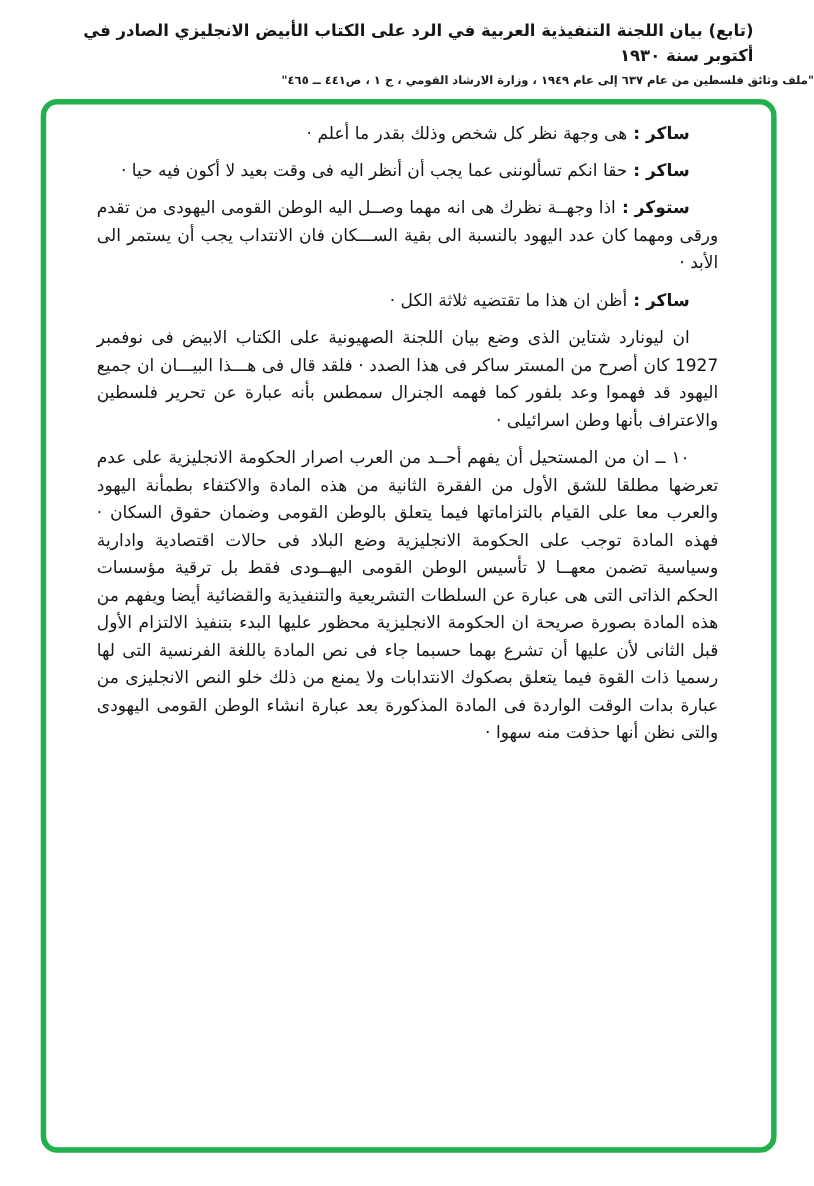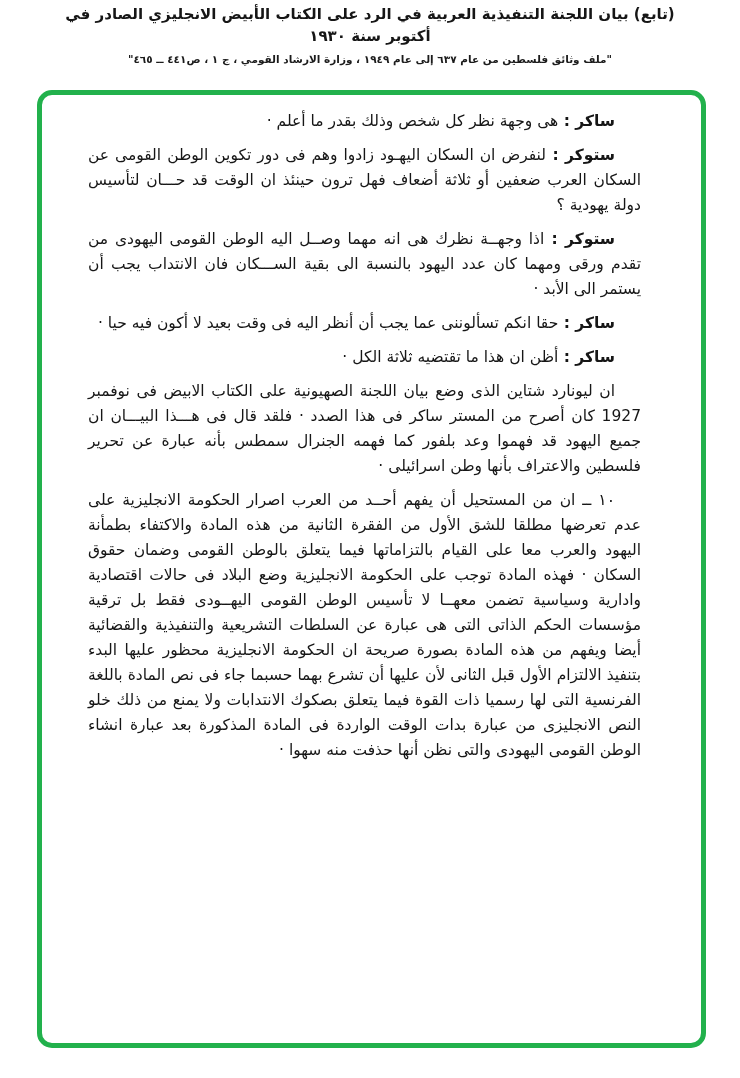--- a/index.html
+++ b/index.html
@@ -11,22 +11,21 @@
     position: relative;
     width: 740px;
     height: 1078px;
     background: #ffffff;
     overflow: hidden;
     font-family: "DejaVu Sans", "DejaVu Serif", serif;
     color: #161616;
   }
   .header {
     direction: rtl;
-    text-align: center;
-    padding-top: 3px;
+    padding-top: 17px;
   }
   .title {
     font-size: 15px;
     font-weight: bold;
     letter-spacing: 0.2px;
     line-height: 22px;
     padding: 0 55px;
   }
   .citation {
     font-size: 10.5px;
@@ -44,21 +43,21 @@
     border: 5px solid var(--frame-border, #22b14c);
     border-radius: 15px;
     background: #ffffff;
     overflow: hidden;
   }
   .doc-body {
     direction: rtl;
     padding: 14px 48px 0 46px;
   }
   .para {
-    margin: 0 12px 9px 0;
+    margin: 0 0 9px 0;
     font-size: 15.5px;
     line-height: 25px;
     text-align: justify;
     text-indent: 26px;
   }
   .para b.speaker {
     font-weight: bold;
   }
 </style>
 </head>
@@ -66,21 +65,20 @@
 
 <div class="page">
   <div class="header">
     <div class="title">(تابع) بيان اللجنة التنفيذية العربية في الرد على الكتاب الأبيض الانجليزي الصادر في أكتوبر سنة ١٩٣٠</div>
     <div class="citation">"ملف وثائق فلسطين من عام ٦٣٧ إلى عام ١٩٤٩ ، وزارة الارشاد القومي ، ج ١ ، ص٤٤١ ــ ٤٦٥"</div>
   </div>
 
   <div class="frame">
     <div class="doc-body">
         <p class="para"><b class="speaker">ساكر : </b><span>هى وجهة نظر كل شخص وذلك بقدر ما أعلم ·</span></p>
-        <p class="para"><b class="speaker">ستوكر : </b><span>لنفرض ان السكان اليهـود زادوا وهم فى دور تكوين الوطن القومى عن السكان العرب ضعفين أو ثلاثة أضعاف فهل ترون حينئذ ان الوقت قد حـــان لتأسيس دولة يهودية ؟</span></p>
+        <p class="para"><b class="speaker">ساكر : </b><span>حقا انكم تسألوننى عما يجب أن أنظر اليه فى وقت بعيد لا أكون فيه حيا ·</span></p>
         <p class="para"><b class="speaker">ستوكر : </b><span>اذا وجهــة نظرك هى انه مهما وصــل اليه الوطن القومى اليهودى من تقدم ورقى ومهما كان عدد اليهود بالنسبة الى بقية الســـكان فان الانتداب يجب أن يستمر الى الأبد ·</span></p>
-        <p class="para"><b class="speaker">ساكر : </b><span>حقا انكم تسألوننى عما يجب أن أنظر اليه فى وقت بعيد لا أكون فيه حيا ·</span></p>
         <p class="para"><b class="speaker">ساكر : </b><span>أظن ان هذا ما تقتضيه ثلاثة الكل ·</span></p>
         <p class="para"><span>ان ليونارد شتاين الذى وضع بيان اللجنة الصهيونية على الكتاب الابيض فى نوفمبر 1927 كان أصرح من المستر ساكر فى هذا الصدد · فلقد قال فى هـــذا البيـــان ان جميع اليهود قد فهموا وعد بلفور كما فهمه الجنرال سمطس بأنه عبارة عن تحرير فلسطين والاعتراف بأنها وطن اسرائيلى ·</span></p>
         <p class="para"><span>١٠ ــ ان من المستحيل أن يفهم أحــد من العرب اصرار الحكومة الانجليزية على عدم تعرضها مطلقا للشق الأول من الفقرة الثانية من هذه المادة والاكتفاء بطمأنة اليهود والعرب معا على القيام بالتزاماتها فيما يتعلق بالوطن القومى وضمان حقوق السكان · فهذه المادة توجب على الحكومة الانجليزية وضع البلاد فى حالات اقتصادية وادارية وسياسية تضمن معهــا لا تأسيس الوطن القومى اليهــودى فقط بل ترقية مؤسسات الحكم الذاتى التى هى عبارة عن السلطات التشريعية والتنفيذية والقضائية أيضا ويفهم من هذه المادة بصورة صريحة ان الحكومة الانجليزية محظور عليها البدء بتنفيذ الالتزام الأول قبل الثانى لأن عليها أن تشرع بهما حسبما جاء فى نص المادة باللغة الفرنسية التى لها رسميا ذات القوة فيما يتعلق بصكوك الانتدابات ولا يمنع من ذلك خلو النص الانجليزى من عبارة بدات الوقت الواردة فى المادة المذكورة بعد عبارة انشاء الوطن القومى اليهودى والتى نظن أنها حذفت منه سهوا ·</span></p>
       </div>
   </div>
 </div>
 
 </body></html>

